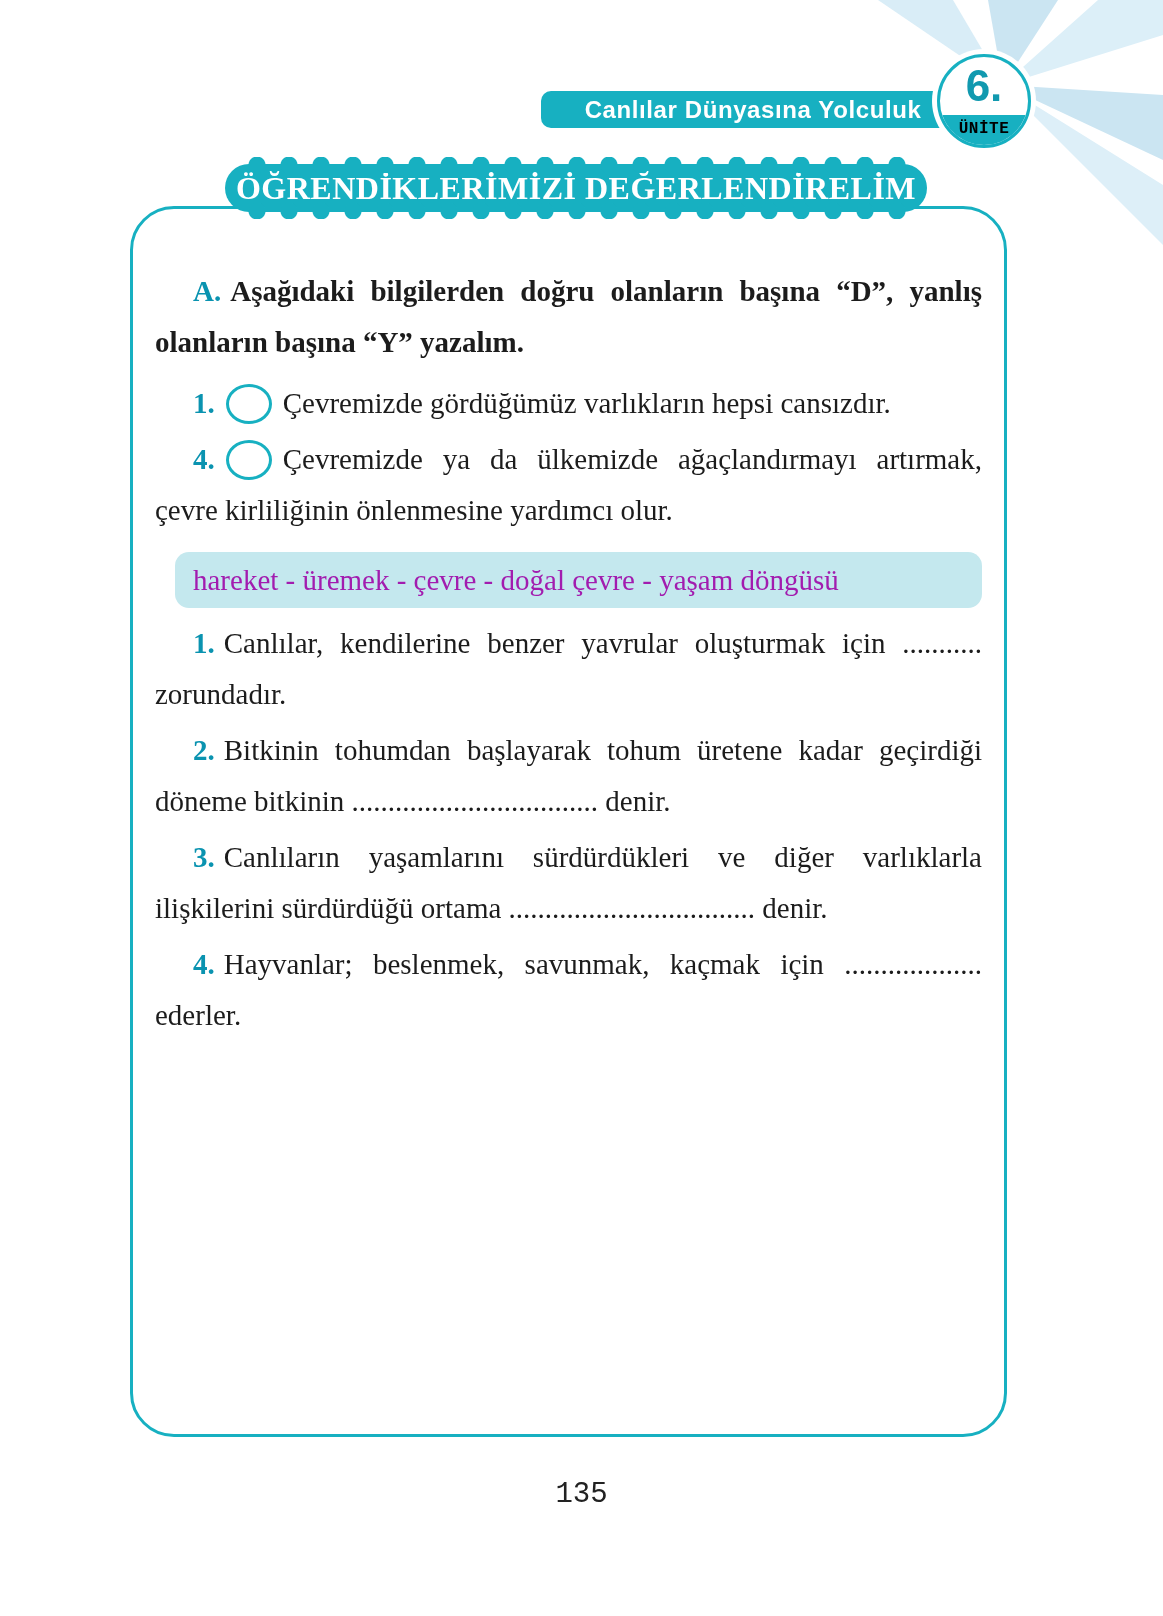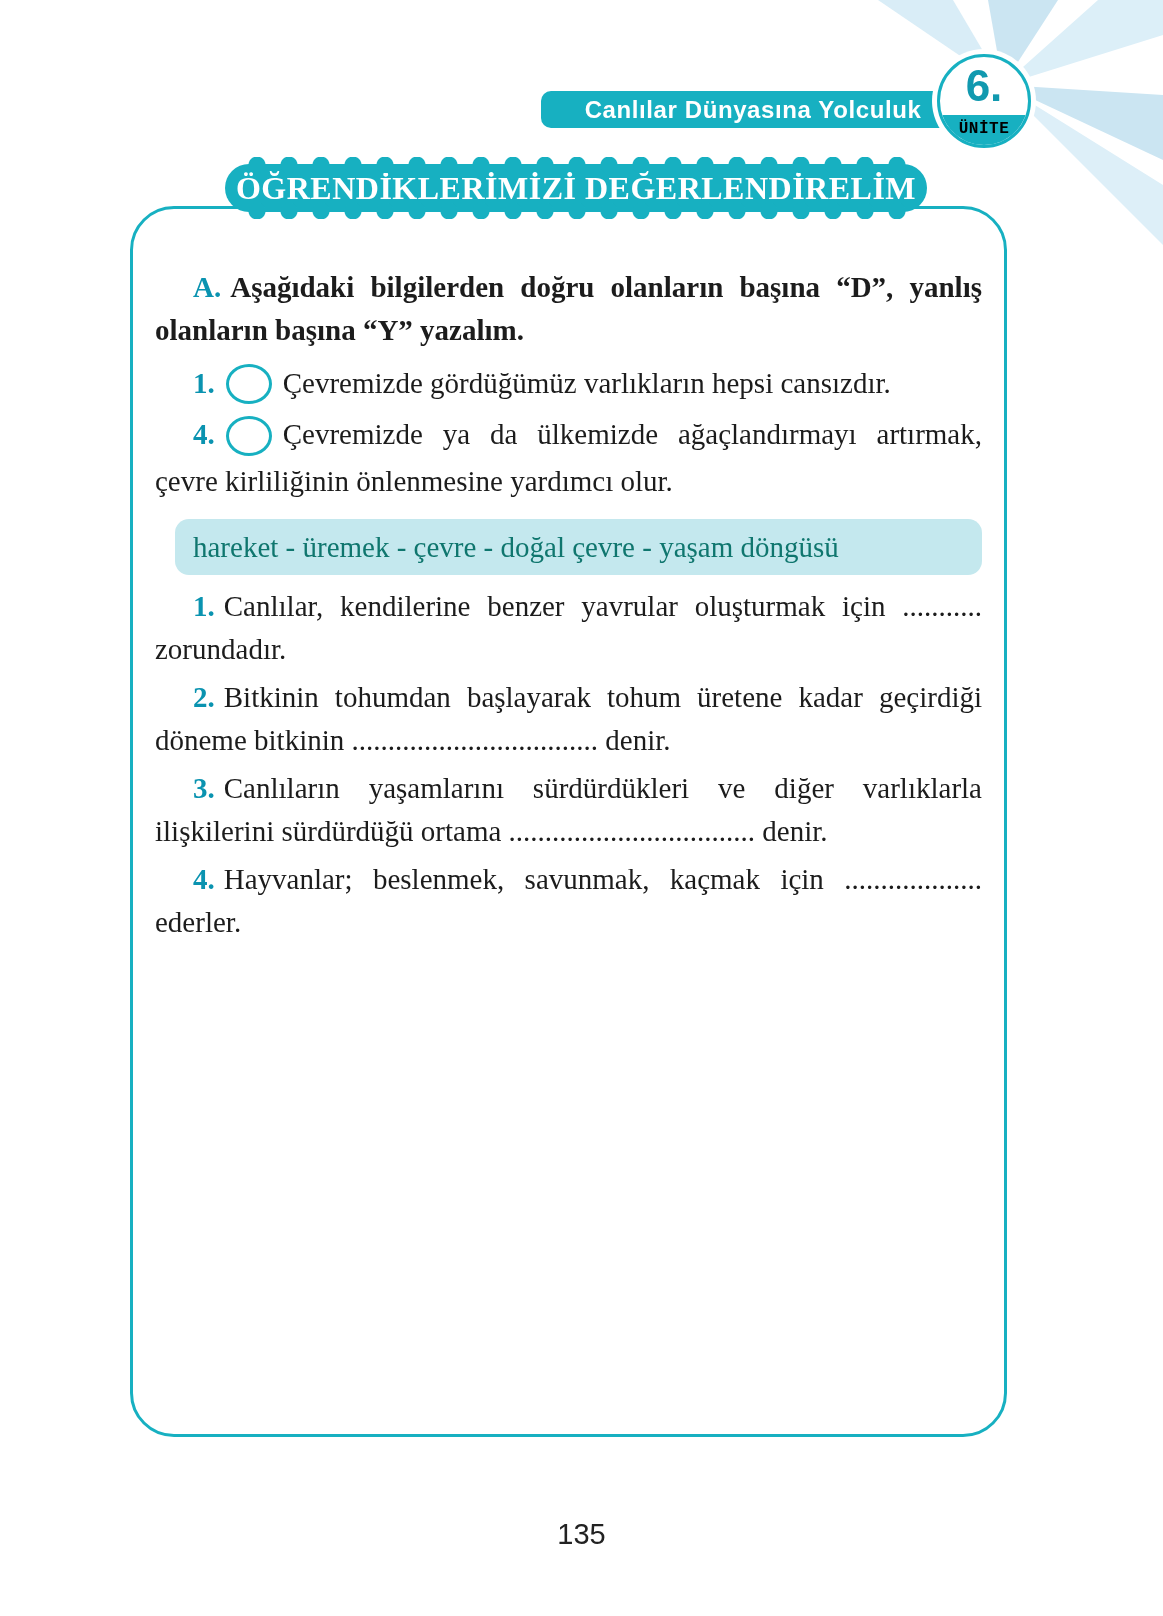--- a/index.html
+++ b/index.html
@@ -37,34 +37,34 @@
     background:#17b0c1; border-radius:24px; z-index:6;
     display:flex; align-items:center; justify-content:center; }
   .scallop::before, .scallop::after { content:""; position:absolute; left:16px; right:16px; height:16px;
     background-image:radial-gradient(circle at 16px 8px, #17b0c1 8px, rgba(23,176,193,0) 9px);
     background-size:32px 16px; background-repeat:repeat-x; }
   .scallop::before { top:-7px; }
   .scallop::after { bottom:-7px; }
   .scallop span { color:#fff; font-weight:bold; font-size:32px; letter-spacing:0.5px; white-space:nowrap; }
 
   
-  .para { font-size:29px; line-height:43px; color:#1c1c1c; text-align:justify;
+  .para { font-size:29px; line-height:51px; color:#1c1c1c; text-align:justify;
     text-indent:38px; margin:5px 0; }
   .head { font-weight:bold; margin-bottom:10px; }
   .head-b { text-indent:0; margin-top:14px; }
   .num { color:#0a93b0; font-weight:bold; padding-right:9px; }
   .circle { display:inline-block; width:46px; height:40px; border:3px solid #17b0c1;
     border-radius:50%; vertical-align:middle; margin:0 11px 4px 2px; background:#fff; }
 
   
   .bank { background:#c4e8ee; border-radius:14px; margin:16px 0 10px 20px; padding:6px 18px;
-    font-size:29px; line-height:44px; color:#0f766e; }
+    font-size:29px; line-height:44px; color:#a21caf; }
 
   .page-num { position:absolute; left:0; right:0; top:1478px; text-align:center;
-    font-family:Liberation Sans, sans-serif; font-size:29px; color:#222;margin-top:40px; }
+    font-family:Liberation Mono, monospace; font-size:29px; color:#222; }
 </style>
 </head>
 <body>
 
 <div class="page">
 
   <svg class="rays" viewBox="0 0 340 250" aria-hidden="true">
     <polygon points="180,85 55,0 130,0" fill="#d9edf7"></polygon>
     <polygon points="180,85 165,0 235,0" fill="#cbe5f2"></polygon>
     <polygon points="180,85 275,0 340,0 340,35" fill="#dcefF8"></polygon>

